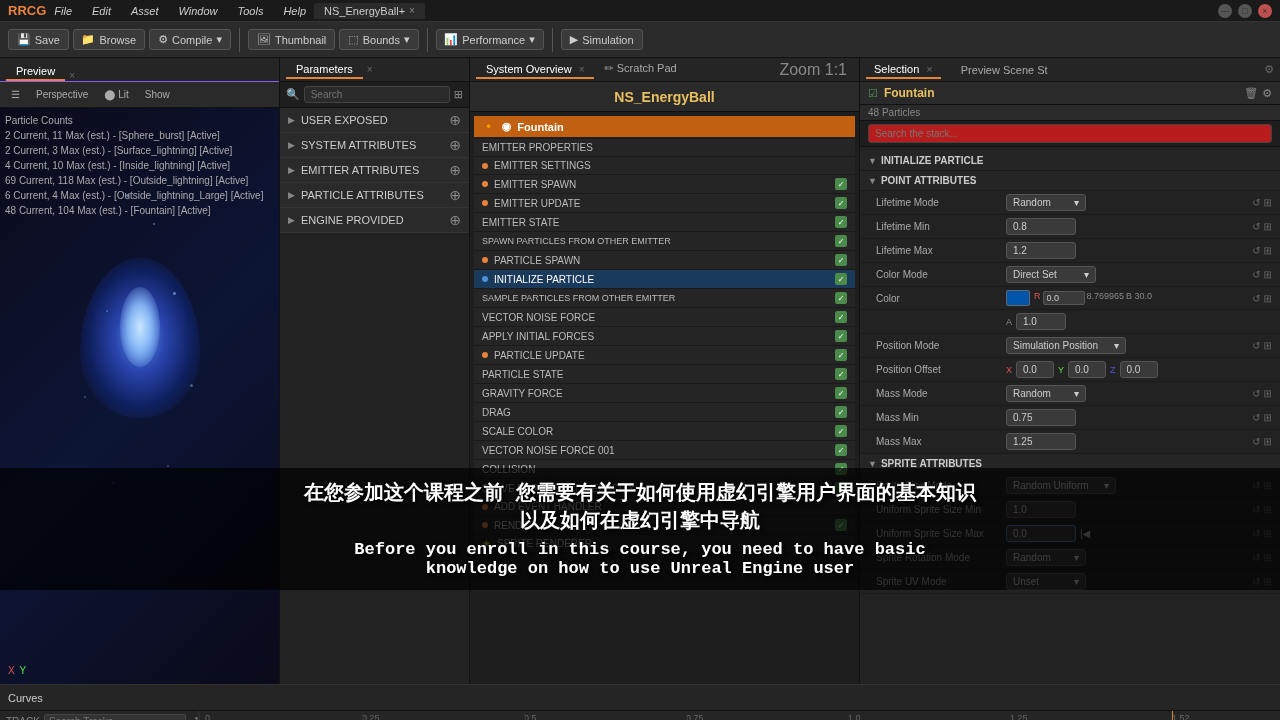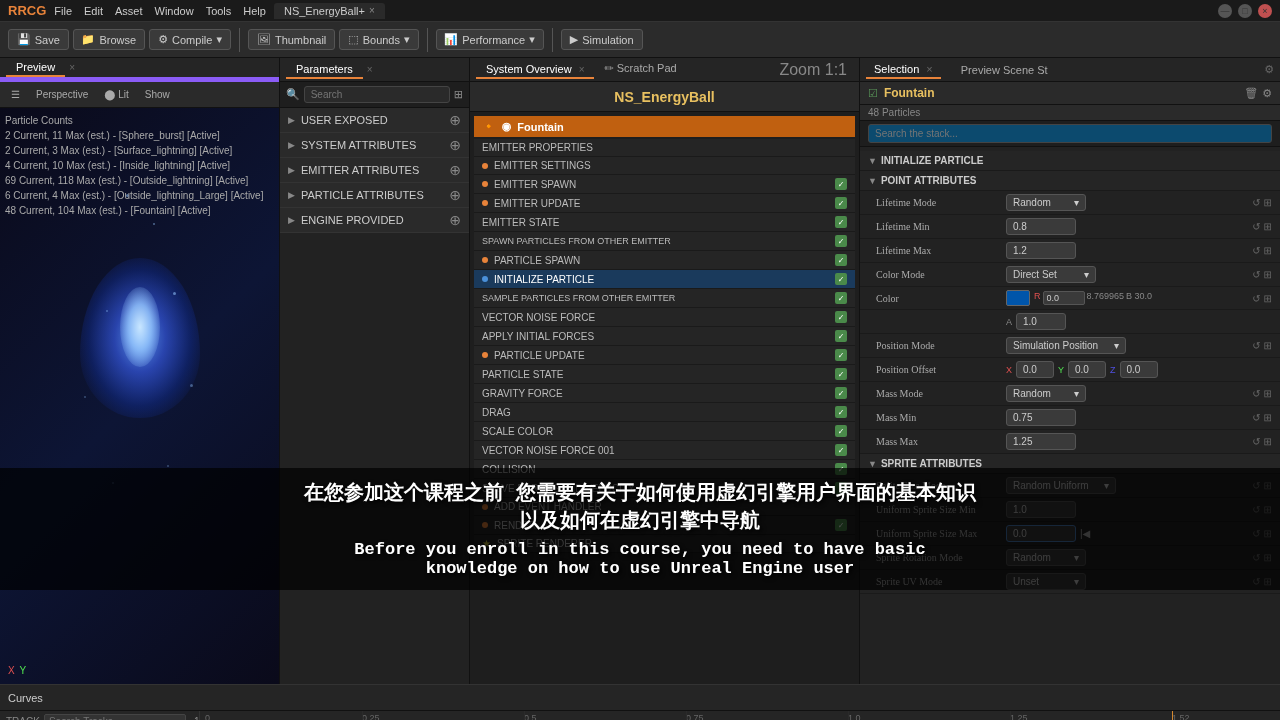--- a/index.html
+++ b/index.html
@@ -23,23 +23,24 @@
       gap: 8px;
       border-bottom: 1px solid #333;
     }
     #title-bar .logo {
       color: #e8833a;
       font-weight: bold;
       font-size: 13px;
     }
     #title-bar .menu-items {
       display: flex;
-      gap: 12px;
+      gap: 20px;
       font-size: 11px;
       color: #ccc;
+      font-style: italic;
     }
     #title-bar .tab {
       background: #2a2a2a;
       padding: 2px 10px;
       border-radius: 3px 3px 0 0;
       font-size: 11px;
       color: #ccc;
       display: flex;
       align-items: center;
       gap: 4px;
@@ -95,23 +96,23 @@
     #left-panel {
       width: 280px;
       display: flex;
       flex-direction: column;
       border-right: 1px solid #111;
     }
     #viewport-tabs {
       height: 24px;
       background: #252525;
       display: flex;
-      align-items: center;
+      align-items: flex-end;
       padding: 0 6px;
-      border-bottom: 5px solid #8b5cf6;
+      border-bottom: 1px solid #8b5cf6;
     }
     .panel-tab {
       padding: 2px 10px;
       font-size: 11px;
       color: #ccc;
       border-bottom: 2px solid transparent;
       cursor: pointer;
     }
     .panel-tab.active { color: #fff; border-bottom-color: #e8833a; }
     .viewport-toolbar {
@@ -383,21 +384,20 @@
       align-items: center;
       padding: 3px 8px 3px 16px;
       border-bottom: 1px solid #1a1a1a;
       min-height: 22px;
     }
     .prop-label {
       width: 130px;
       flex-shrink: 0;
       color: #aaa;
       font-size: 10px;
-      font-family: Liberation Serif, serif;
     }
     .prop-value {
       flex: 1;
       display: flex;
       align-items: center;
       gap: 4px;
     }
     .prop-dropdown {
       background: #3a3a3a;
       border: 1px solid #555;
@@ -834,21 +834,21 @@
     <div id="selection-header">
       <span style="color:#5a9a5a">☑</span>
       <span class="title-name">Fountain</span>
       <div style="margin-left:auto;display:flex;gap:4px">
         <span style="color:#888">🗑</span>
         <span style="color:#888">⚙</span>
       </div>
     </div>
     <div style="padding:2px 8px;background:#2a2a2a;border-bottom:1px solid #111;font-size:10px;color:#888">48 Particles</div>
     <div id="selection-search">
-      <input type="text" style="width: 100%; background: #0c4a6e; border: 1px solid rgb(68, 68, 68); border-radius: 3px; color: rgb(204, 204, 204); font-size: 10px; padding: 3px 6px; outline: none;" placeholder="Search the stack...">
+      <input type="text" style="width: 100%; background: #b91c1c; border: 1px solid rgb(68, 68, 68); border-radius: 3px; color: rgb(204, 204, 204); font-size: 10px; padding: 3px 6px; outline: none;" placeholder="Search the stack...">
     </div>
     <div id="props-container" class="scrollable">
 
       <div class="section-header">
         <span class="chevron">▼</span>
         <span class="label">INITIALIZE PARTICLE</span>
       </div>
 
       <div class="section-header">
         <span class="chevron">▼</span>

